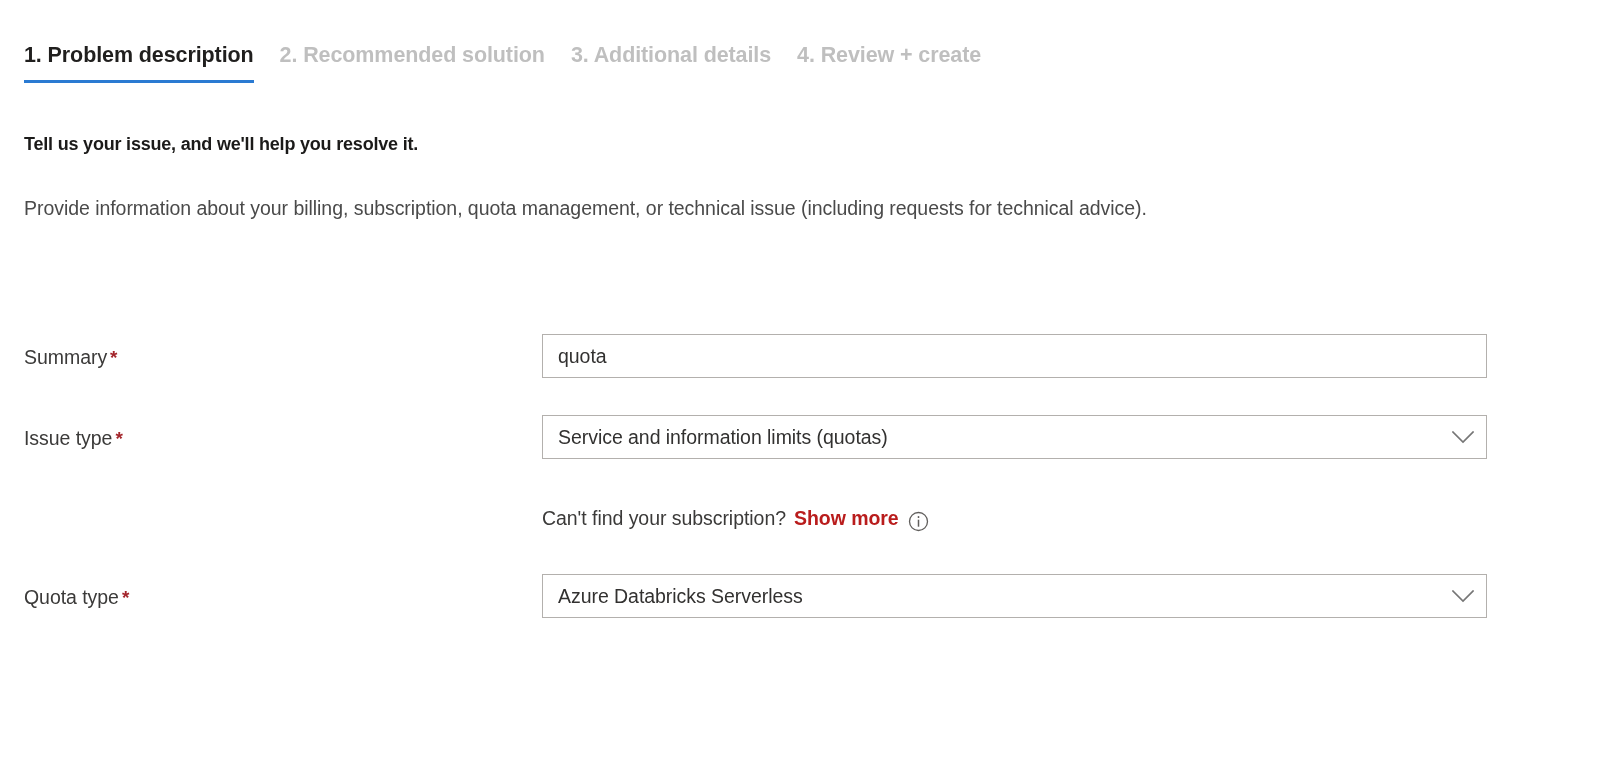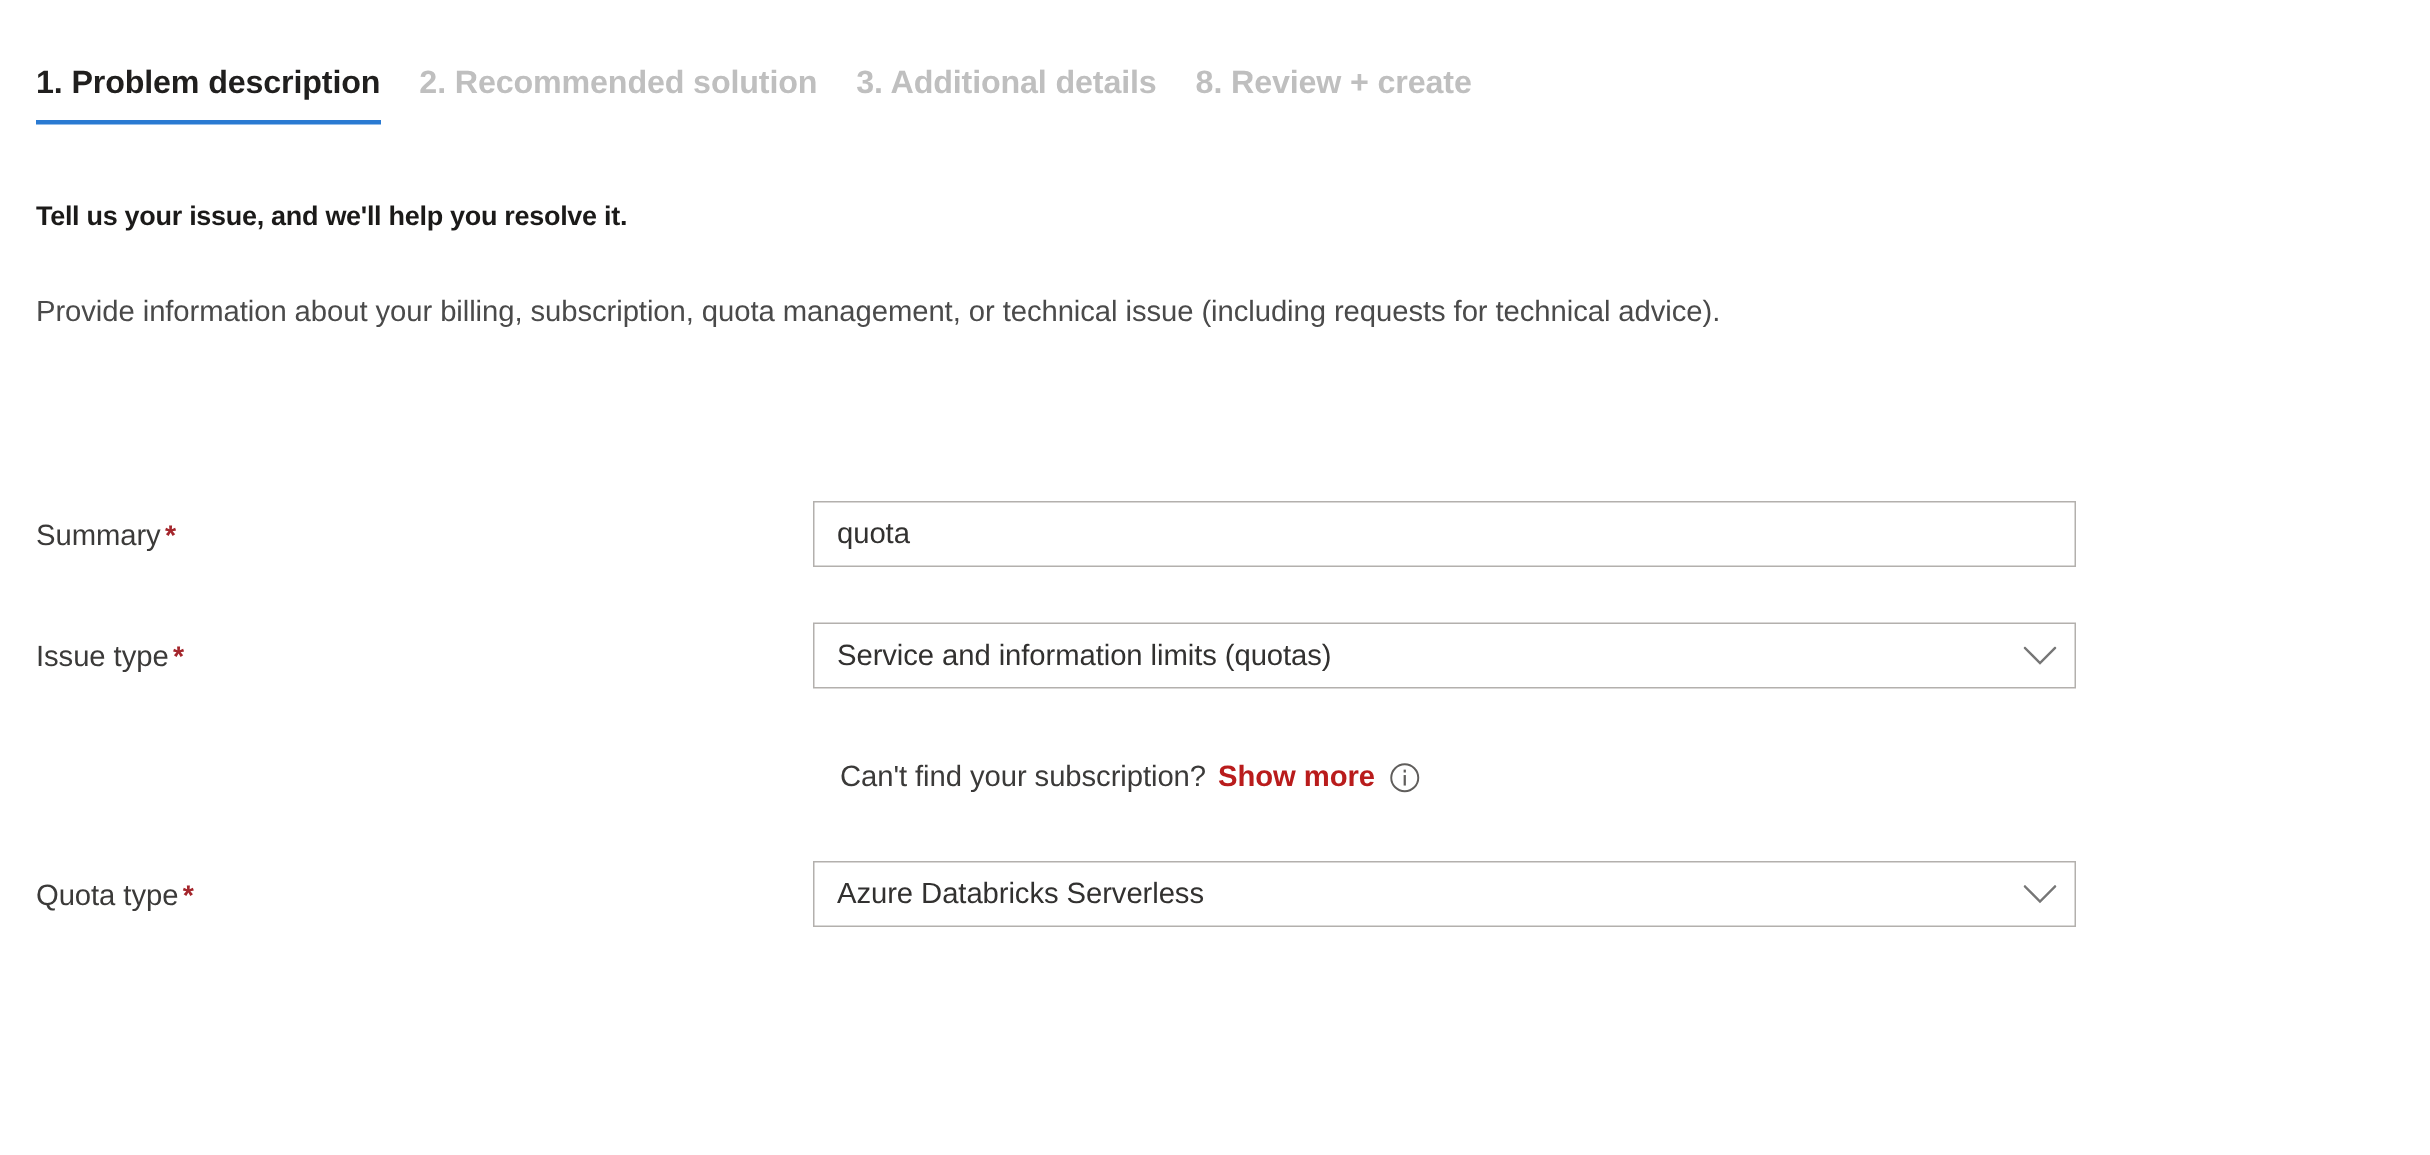--- a/index.html
+++ b/index.html
@@ -104,21 +104,21 @@
   .req {
     color: #a4262c;
     font-size: 19px;
     margin-left: 3px;
     font-weight: 600;
   }
 
   .field {
     position: absolute;
     left: 542px;
-    width: 842px;
+    width: 945px;
     height: 44px;
     top: 4px;
     border: 1px solid #b3b0ad;
     background: #ffffff;
     display: flex;
     align-items: center;
     padding: 0 12px 0 15px;
     cursor: text;
   }
   .field.select { cursor: pointer; padding-right: 8px; }
@@ -149,27 +149,26 @@
     border-radius: 1px;
     margin-left: -2px;
   }
 
   
   .helper {
     position: absolute;
     left: 542px;
     top: 12px;
     display: flex;
-    align-items: center;
+    align-items: flex-end;
     font-size: 19.5px;
     line-height: 28px;
     color: #3b3a39;
     letter-spacing: -0.05px;
     white-space: nowrap;
-    margin-left: 18px;
   }
   .helper-link {
     color: #b91c1c;
     margin-left: 8px;
     cursor: pointer;
     text-decoration: none;
     font-weight: bold;
   }
   .info-icon {
     margin-left: 9px;
@@ -189,21 +188,21 @@
     <span>1. Problem description</span>
     <span class="tab-underline"></span>
   </button>
   <button class="tab inactive">
     <span>2. Recommended solution</span>
   </button>
   <button class="tab inactive">
     <span>3. Additional details</span>
   </button>
   <button class="tab inactive">
-    <span>8. Review + create</span>
+    <span>4. Review + create</span>
   </button>
 </div>
 
 <div class="page-title">Tell us your issue, and we'll help you resolve it.</div>
 <div class="page-desc">Provide information about your billing, subscription, quota management, or technical issue (including requests for technical advice).</div>
 
 <div class="form">
 
   <div class="form-row">
     <div class="form-label">

